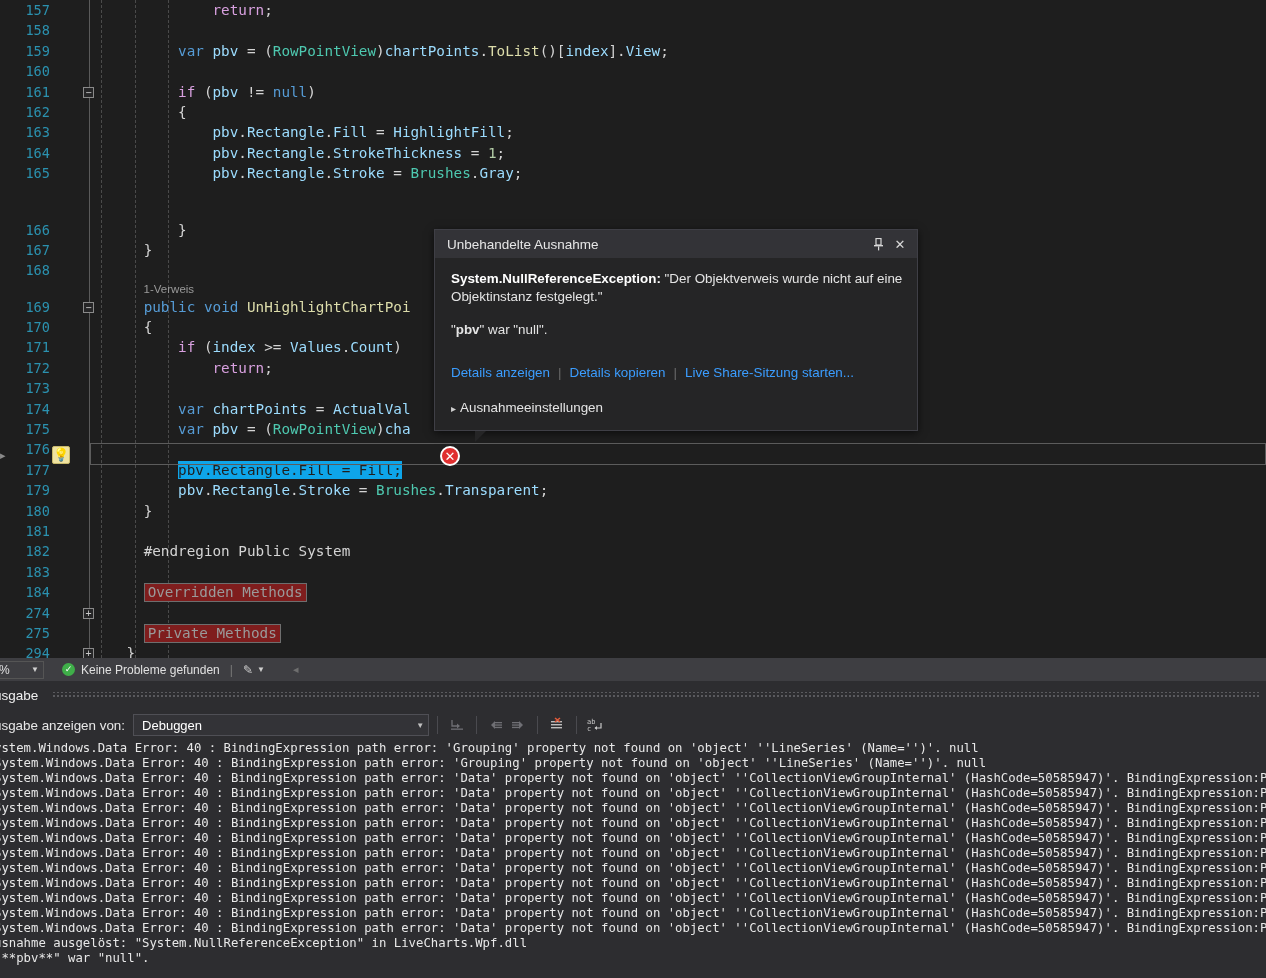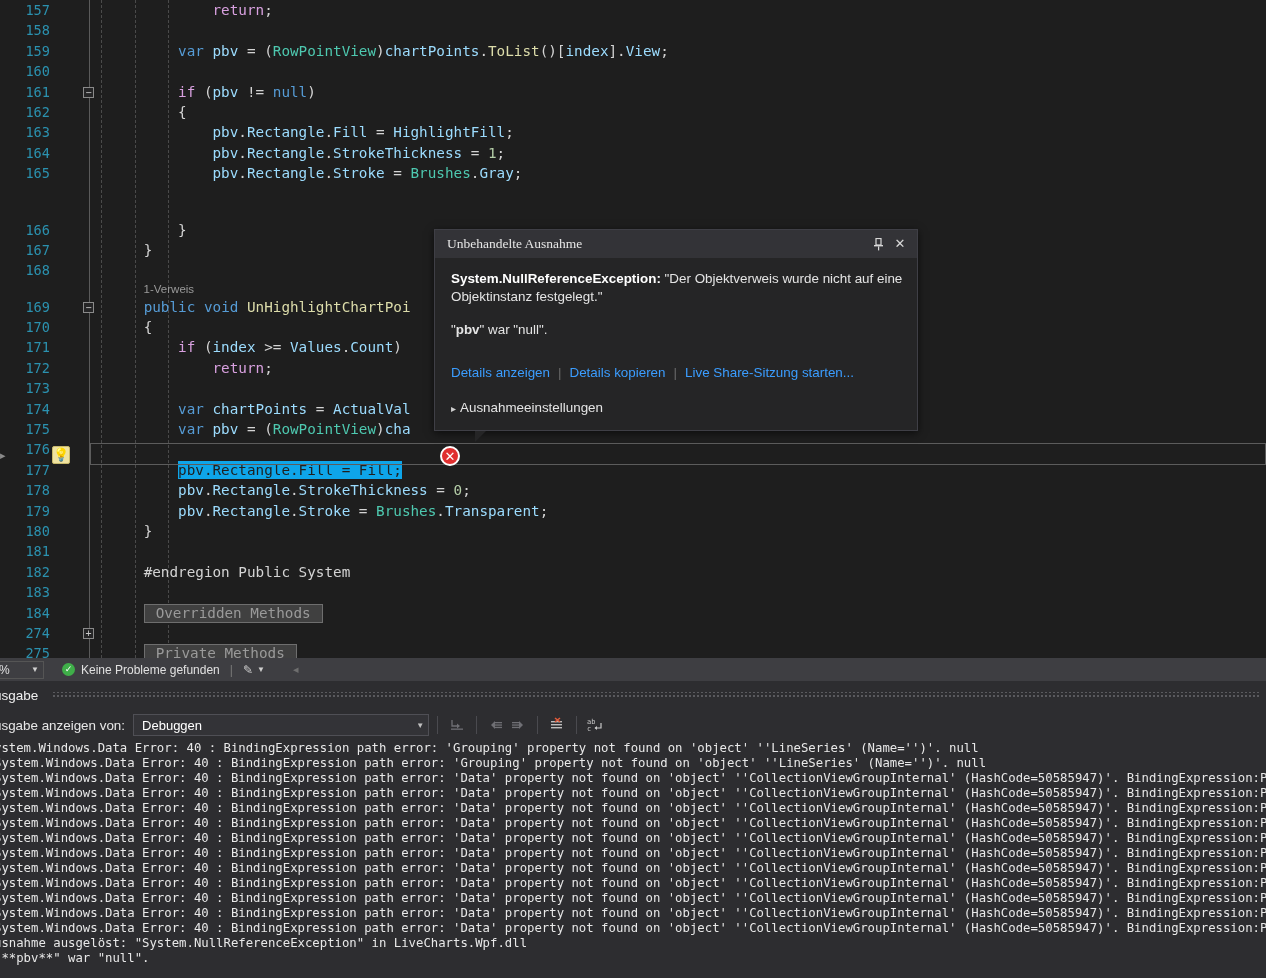--- a/index.html
+++ b/index.html
@@ -41,22 +41,22 @@
   }
   
   .collapser {
     position: absolute; width: 11px; height: 11px;
     border: 1px solid #8a8a8a; background: #252526;
     color: #c8c8c8; font-size: 10px; line-height: 9px; text-align: center;
     font-family: "DejaVu Sans Mono", monospace;
   }
   
   .chip {
-    display: inline-block; border: 1px solid #6e6e6e; background: #404040;
-    color: #9a9a9a; padding: 0 11px; line-height: 17px;
+    display: inline-block; border: 1px solid #6e6e6e; background: #7f1d1d;
+    color: #9a9a9a; padding: 0 3px; line-height: 17px;
   }
   
   .kw      { color: #569cd6; }
   .kwctl   { color: #d8a0df; }
   .type    { color: #4ec9b0; }
   .method  { color: #dcdcaa; }
   .ident   { color: #9cdcfe; }
   .plain   { color: #d4d4d4; }
   .num     { color: #b5cea8; }
   .punct   { color: #d4d4d4; }
@@ -95,21 +95,21 @@
   }
 
   
   #exception-popup {
     position: absolute; left: 434px; top: 229px; width: 484px; height: 202px;
     background: #252526; border: 1px solid #3f3f46;
     box-shadow: 0 2px 8px rgba(0,0,0,.6);
   }
   #exc-titlebar {
     height: 28px; background: #333337; display: flex; align-items: center;
-    padding: 0 6px 0 12px; color: #e6e6e6; font-size: 13.5px; font-family: Liberation Serif, serif;
+    padding: 0 6px 0 12px; color: #e6e6e6; font-size: 13.5px;
   }
   #exc-title { flex: 1; }
   .titlebtn {
     width: 22px; height: 22px; display: flex; align-items: center;
     justify-content: center; color: #d8d8d8; font-size: 13px;
   }
   #exc-body { padding: 12px 14px 6px 16px; color: #e4e4e4; font-size: 13.4px; line-height: 18px; }
   #exc-msg-main b { color: #ffffff; }
   #exc-msg-var { margin-top: 15px; }
   #exc-links {
@@ -217,21 +217,20 @@
         <div class="row" style="height: 16px; line-height: 16px;"><span class="codetext codelens" style="left: 143.6px;">1-Verweis</span></div>
         <div class="row" style="top: 0px;"><span class="ln">169</span><span class="collapser" style="left: 83px; top: 5px;">−</span><span class="codetext"><span>      </span><span class="kw">public</span><span class="plain"> </span><span class="kw">void</span><span class="plain"> </span><span class="method">UnHighlightChartPoi</span></span></div>
         <div class="row" style="top: 0px;"><span class="ln">170</span><span class="codetext"><span>      </span><span class="punct">{</span></span></div>
         <div class="row" style="top: 0px;"><span class="ln">171</span><span class="codetext"><span>          </span><span class="kwctl">if </span><span class="punct">(</span><span class="ident">index</span><span class="plain"> &gt;= </span><span class="ident">Values</span><span class="punct">.</span><span class="ident">Count</span><span class="punct">)</span></span></div>
         <div class="row" style="top: 0px;"><span class="ln">172</span><span class="codetext"><span>              </span><span class="kwctl">return</span><span class="punct">;</span></span></div>
         <div class="row" style="top: 0px;"><span class="ln">173</span><span class="codetext"></span></div>
         <div class="row" style="top: 0px;"><span class="ln">174</span><span class="codetext"><span>          </span><span class="kw">var</span><span class="plain"> </span><span class="ident">chartPoints</span><span class="plain"> = </span><span class="ident">ActualVal</span></span></div>
         <div class="row" style="top: 0px;"><span class="ln">175</span><span class="codetext"><span>          </span><span class="kw">var</span><span class="plain"> </span><span class="ident">pbv</span><span class="plain"> = </span><span class="punct">(</span><span class="type">RowPointView</span><span class="punct">)</span><span class="ident">cha</span></span></div>
         <div class="row" style="top: 0px;"><span class="ln">176</span><span class="codetext"></span></div>
         <div class="row" style="top: 0px;"><span class="ln">177</span><span class="codetext"><span>          </span><span class="exc-highlight"><span class="ident">pbv</span><span class="punct">.</span><span class="ident">Rectangle</span><span class="punct">.</span><span class="ident">Fill</span><span class="plain"> = </span><span class="ident">Fill</span><span class="punct">;</span></span></span></div>
-        <div class="row" style="top: 0px;"><span class="ln">178</span><span class="codetext"><span>          </span><span class="ident">pbv</span><span class="punct">.</span><span class="ident">Rectangle</span><span class="punct">.</span><span class="ident">StrokeThickness</span><span class="plain"> = </span><span class="num">0</span><span class="punct">;</span></span></div>
         <div class="row" style="top: 0px;"><span class="ln">179</span><span class="codetext"><span>          </span><span class="ident">pbv</span><span class="punct">.</span><span class="ident">Rectangle</span><span class="punct">.</span><span class="ident">Stroke</span><span class="plain"> = </span><span class="type">Brushes</span><span class="punct">.</span><span class="ident">Transparent</span><span class="punct">;</span></span></div>
         <div class="row" style="top: 0px;"><span class="ln">180</span><span class="codetext"><span>      </span><span class="punct">}</span></span></div>
         <div class="row" style="top: 0px;"><span class="ln">181</span><span class="codetext"></span></div>
         <div class="row" style="top: 0px;"><span class="ln">182</span><span class="codetext"><span>      </span><span class="preproc">#endregion </span><span class="plain">Public System</span></span></div>
         <div class="row" style="top: 0px;"><span class="ln">183</span><span class="codetext"></span></div>
         <div class="row" style="top: 0px;"><span class="ln">184</span><span class="codetext"><span>      </span><span class="chip">Overridden Methods</span></span></div>
         <div class="row" style="top: 0px;"><span class="ln">274</span><span class="collapser" style="left: 83px; top: 5px;">+</span><span class="codetext"></span></div>
         <div class="row" style="top: 0px;"><span class="ln">275</span><span class="codetext"><span>      </span><span class="chip">Private Methods</span></span></div>
         <div class="row" style="top: 0px;"><span class="ln">294</span><span class="collapser" style="left: 83px; top: 5px;">+</span><span class="codetext"><span>    </span><span class="punct">}</span></span></div>
       </div>

